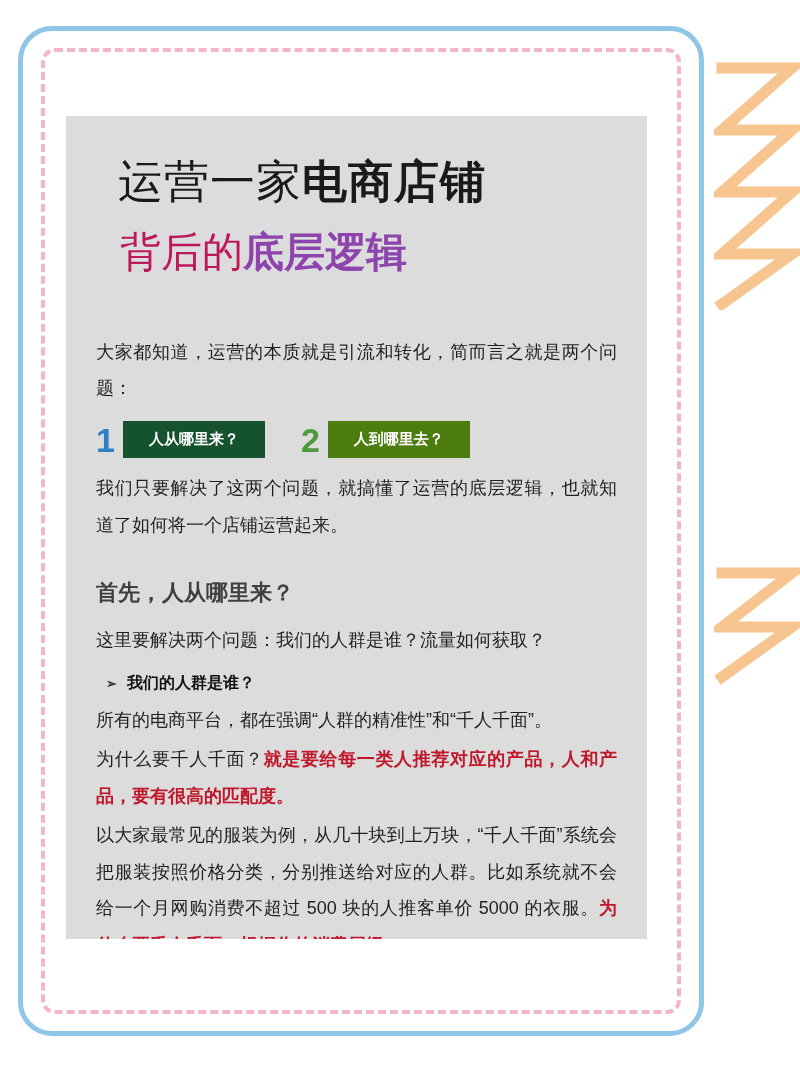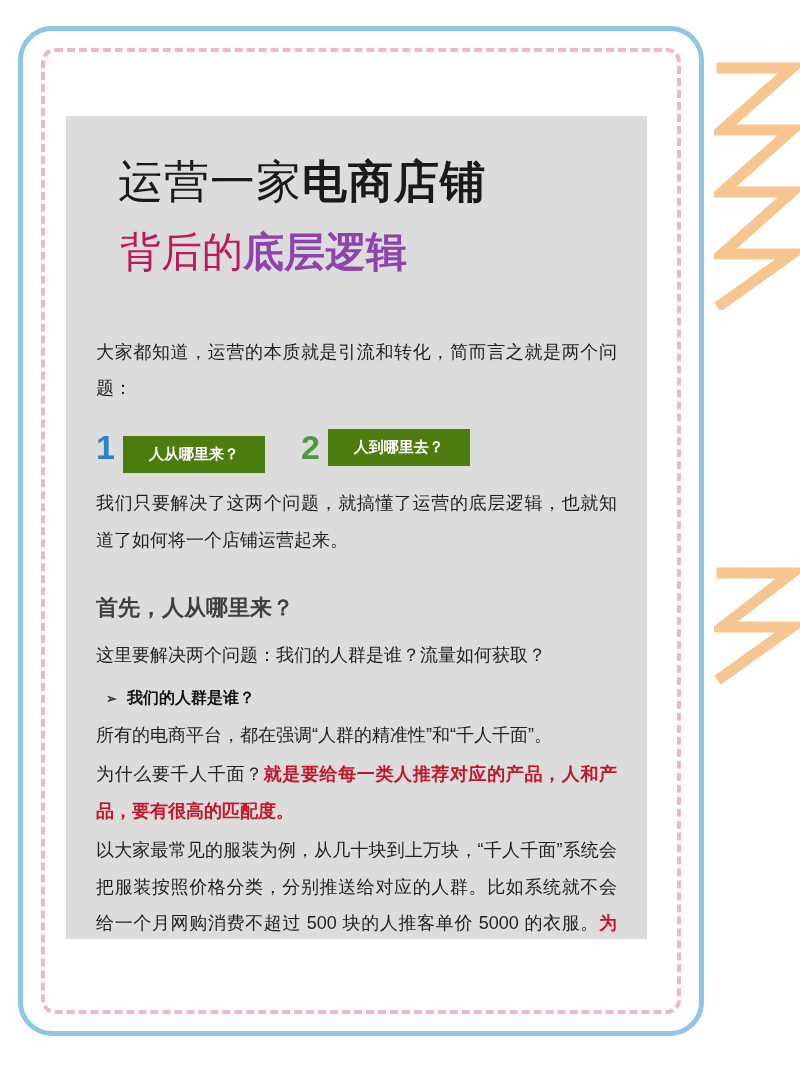--- a/index.html
+++ b/index.html
@@ -118,21 +118,21 @@
   }
   .pill-num.blue  { color: #2f80c7; }
   .pill-num.green { color: #4e9a3e; }
   .pill-box {
     color: #ffffff;
     font-size: 15px;
     font-weight: bold;
     padding: 9px 26px;
     white-space: nowrap;
   }
-  .pill-box.blue  { background: #4d7c0f; margin-top: 15px; }
+  .pill-box.blue  { background: #14532d; }
   .pill-box.green { background: #4d7c0f; }
 
   
   .section-h {
     font-size: 22px;
     font-weight: bold;
     color: #404040;
     margin: 34px 0 14px 0;
     font-family: Liberation Serif, serif;
   }

